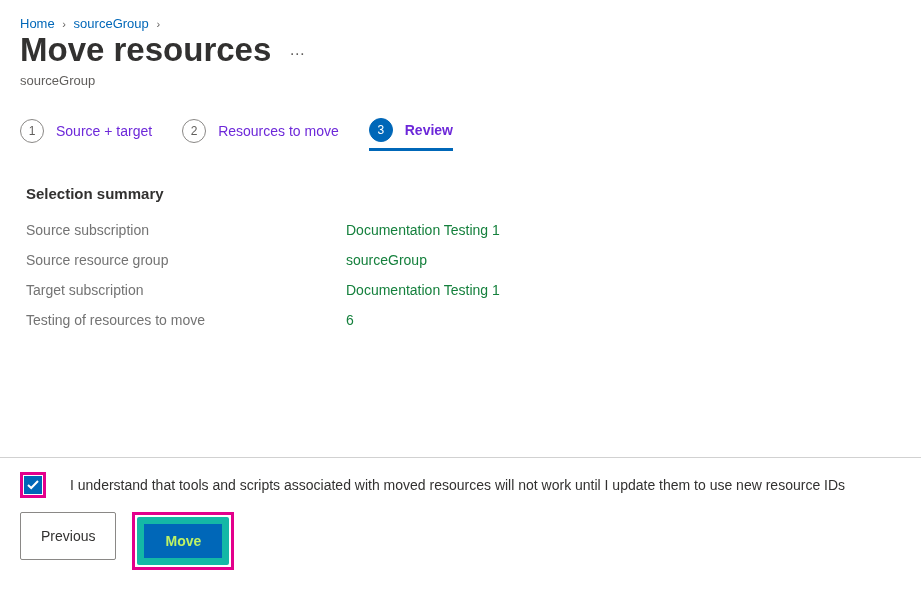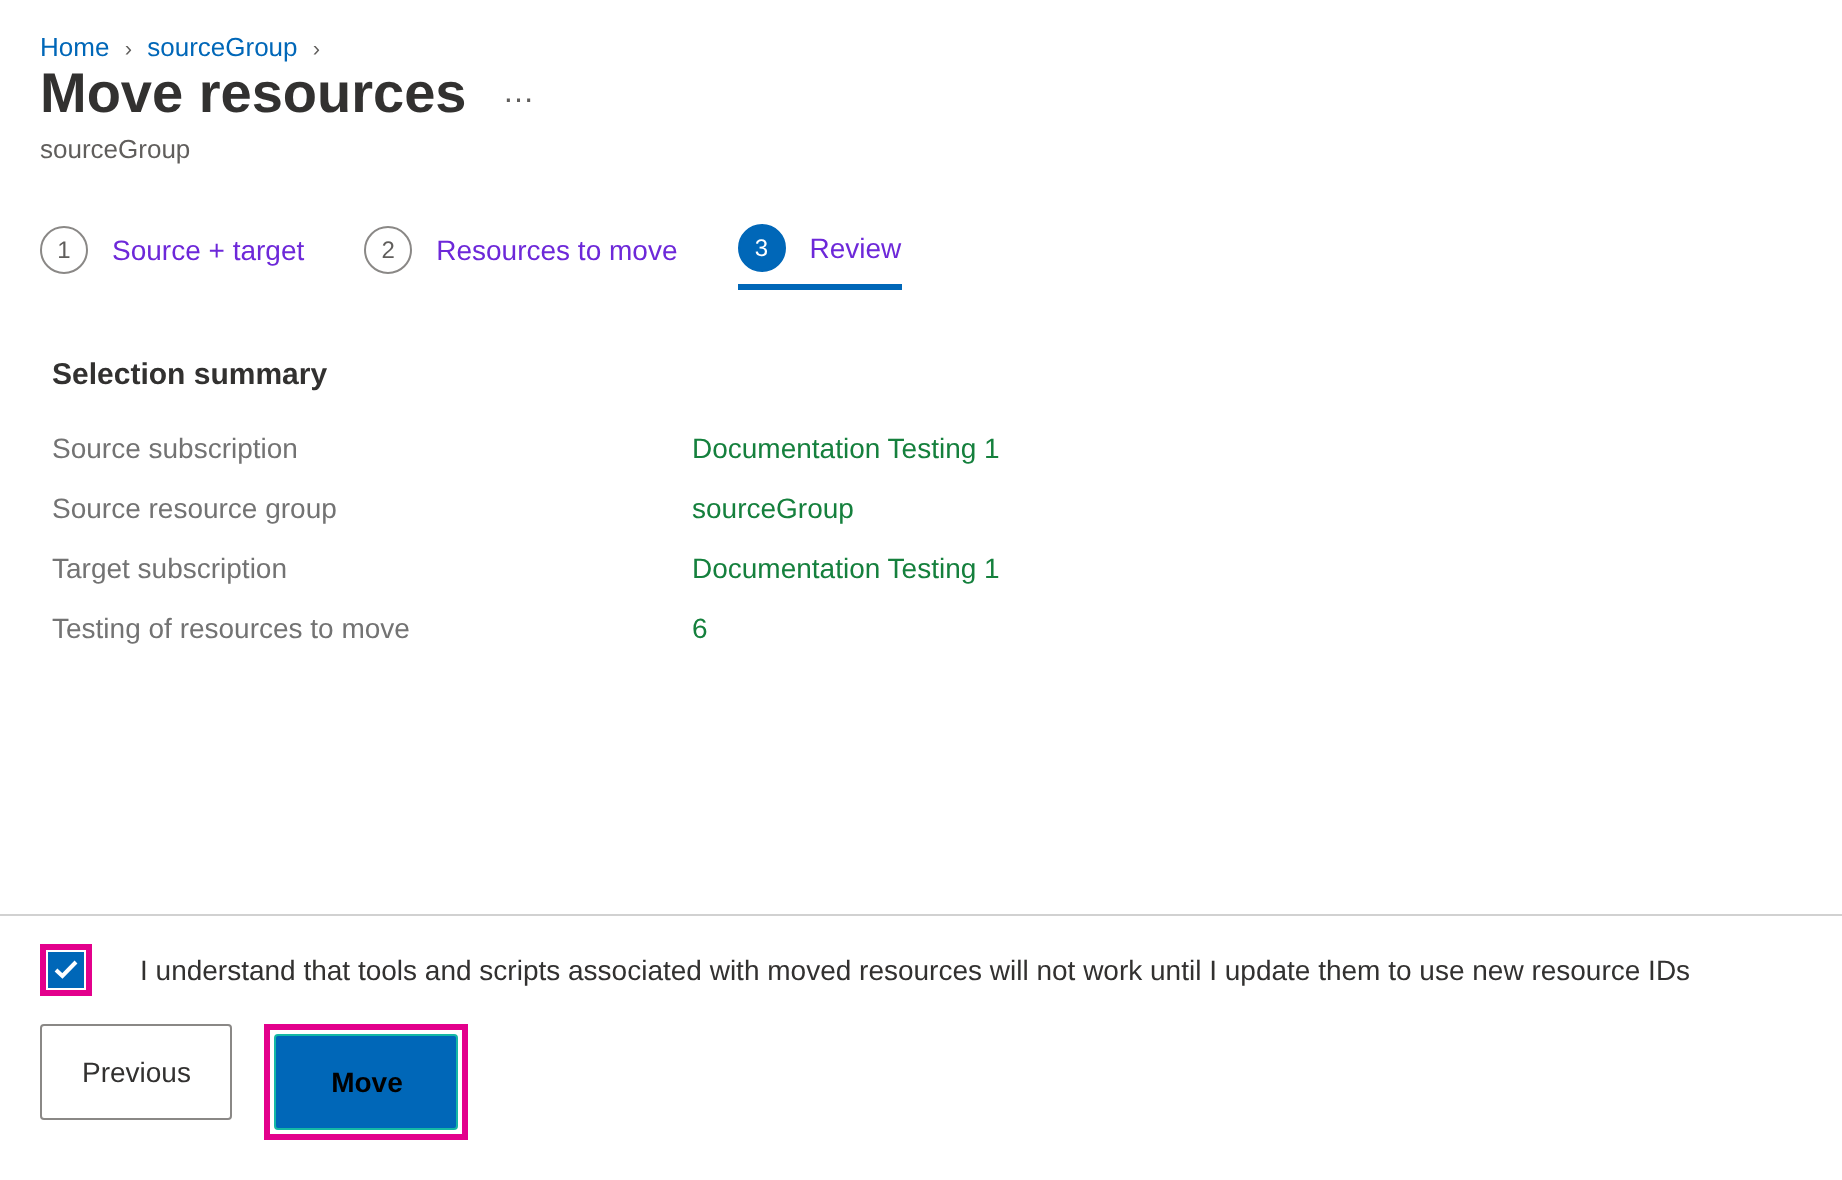--- a/index.html
+++ b/index.html
@@ -27,21 +27,21 @@
       font-size: 11px;
     }
     
     .title-row {
       display: flex;
       align-items: center;
       gap: 18px;
       margin-bottom: 4px;
     }
     .page-title {
-      font-size: 28px;
+      font-size: 33px;
       font-weight: 600;
       color: #323130;
     }
     .more-dots {
       color: #605e5c;
       font-size: 16px;
       letter-spacing: 1px;
       cursor: pointer;
     }
     .subtitle {
@@ -77,21 +77,21 @@
     .step-label {
       font-size: 14px;
       color: #6d28d9;
     }
     .step.active .step-num {
       background: #0067b8;
       border-color: #0067b8;
       color: #fff;
     }
     .step.active .step-label {
-      font-weight: 400;
+      font-weight: 700;
     }
     .step.active {
       border-bottom: 3px solid #0067b8;
       padding-bottom: 6px;
     }
     
     .section-heading {
       font-size: 15px;
       font-weight: 700;
       margin-bottom: 20px;
@@ -164,22 +164,22 @@
       border-radius: 2px;
     }
     .btn-secondary {
       background: #fff;
       border: 1px solid #8a8886;
       color: #323130;
       min-width: 92px;
     }
     .btn-primary {
       background: #0067b8;
-      border: 1px solid #14b8a6;
-      color: #000000;
+      border: 7px solid #14b8a6;
+      color: #bef264;
       font-weight: 600;
       min-width: 92px;
     }
   </style>
 </head>
 <body>
 
 <div class="breadcrumb">
   <a>Home</a>
   <span class="sep">›</span>

